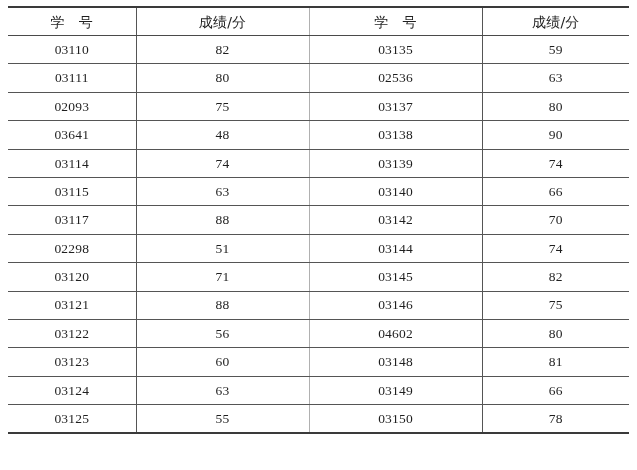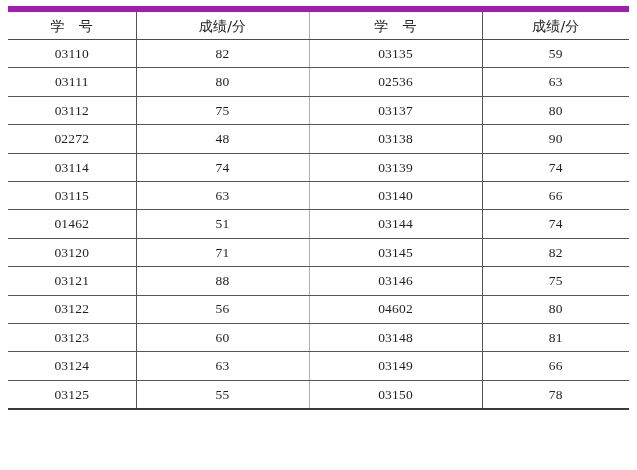--- a/index.html
+++ b/index.html
@@ -45,21 +45,21 @@
     color: #1f1f1f;
     letter-spacing: 0.2px;
     border-bottom: 1px solid #555555;
   }
   table.grades thead th {
     font-size: 14px;
     height: 27px;
     border-bottom: 1px solid #4a4a4a;
   }
   table.grades thead tr.head-row {
-    border-top: 6px solid #a21caf;
+    border-top: 2px solid #a21caf;
     margin-top: 28px;
   }
   table.grades thead th.hcell {
     border-top: 2px solid #3a3a3a;
   }
   
   table.grades th.v-dark,
   table.grades td.v-dark {
     border-right: 1px solid #555555;
   }
@@ -101,45 +101,51 @@
           <td class="v-dark">03135</td>
           <td>59</td>
         </tr>
         <tr>
           <td class="v-dark">03111</td>
           <td class="v-light">80</td>
           <td class="v-dark">02536</td>
           <td>63</td>
         </tr>
         <tr>
-          <td class="v-dark">03112</td>
+          <td class="v-dark">02093</td>
           <td class="v-light">75</td>
           <td class="v-dark">03137</td>
           <td>80</td>
         </tr>
         <tr>
-          <td class="v-dark">02272</td>
+          <td class="v-dark">03641</td>
           <td class="v-light">48</td>
           <td class="v-dark">03138</td>
           <td>90</td>
         </tr>
         <tr>
           <td class="v-dark">03114</td>
           <td class="v-light">74</td>
           <td class="v-dark">03139</td>
           <td>74</td>
         </tr>
         <tr>
           <td class="v-dark">03115</td>
           <td class="v-light">63</td>
           <td class="v-dark">03140</td>
           <td>66</td>
         </tr>
         <tr>
-          <td class="v-dark">01462</td>
+          <td class="v-dark">03117</td>
+          <td class="v-light">88</td>
+          <td class="v-dark">03142</td>
+          <td>70</td>
+        </tr>
+        <tr>
+          <td class="v-dark">02298</td>
           <td class="v-light">51</td>
           <td class="v-dark">03144</td>
           <td>74</td>
         </tr>
         <tr>
           <td class="v-dark">03120</td>
           <td class="v-light">71</td>
           <td class="v-dark">03145</td>
           <td>82</td>
         </tr>

